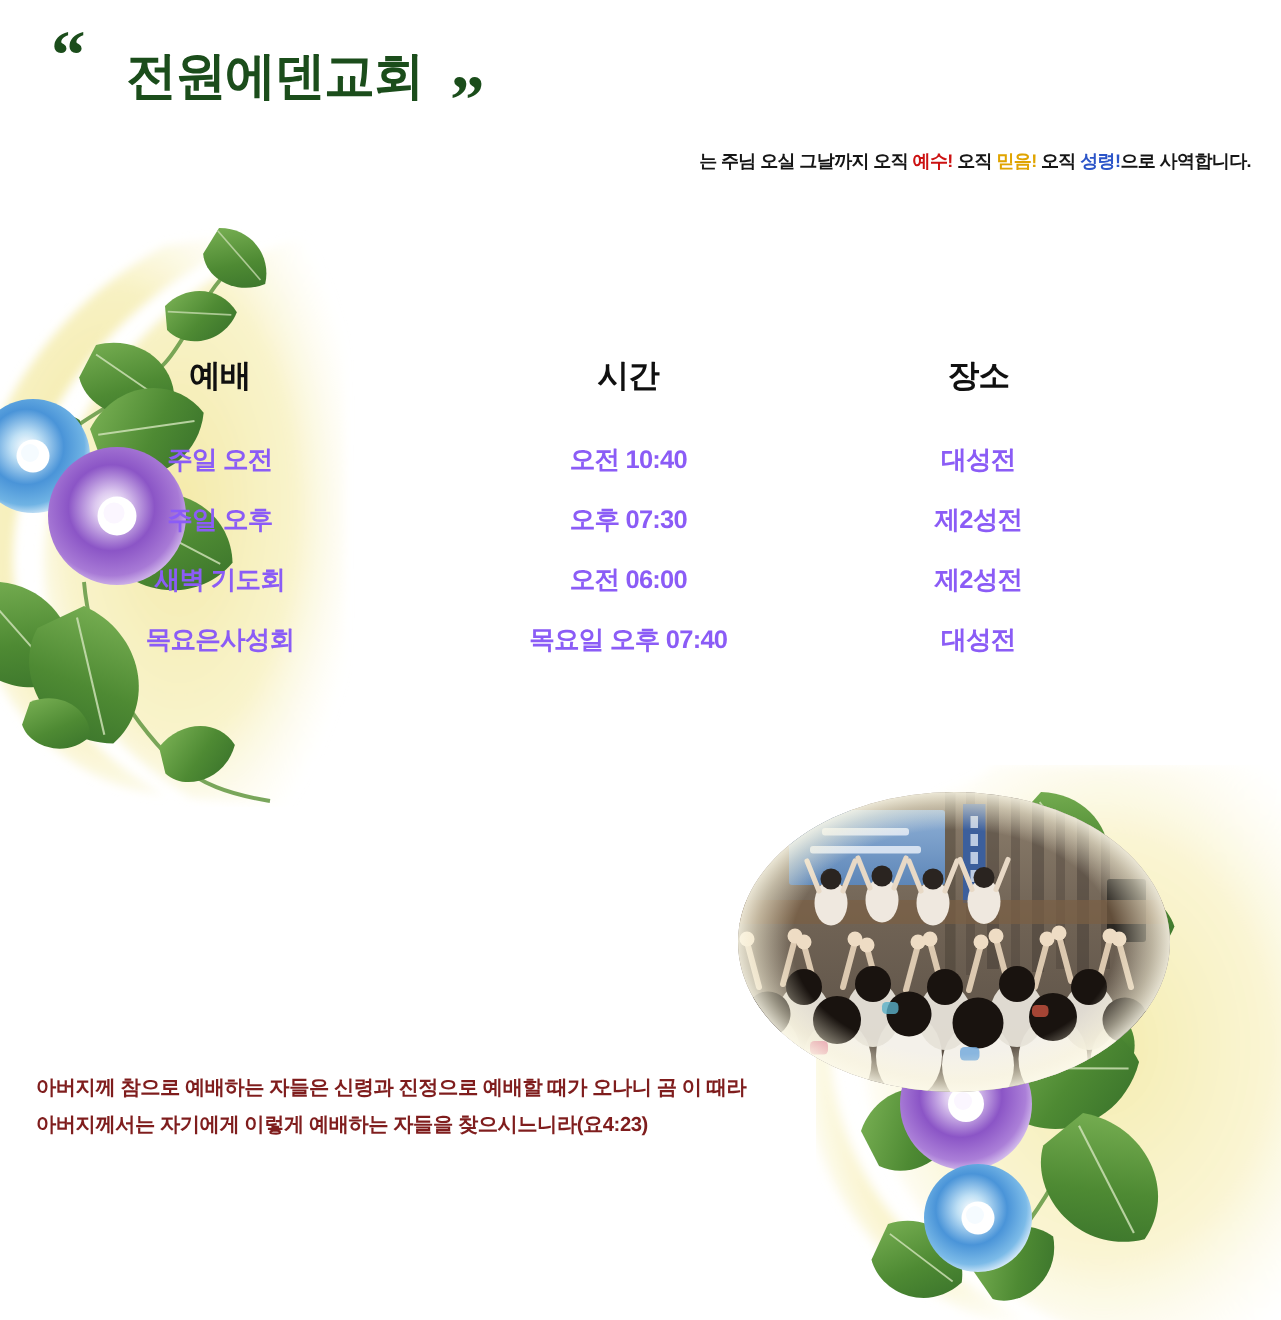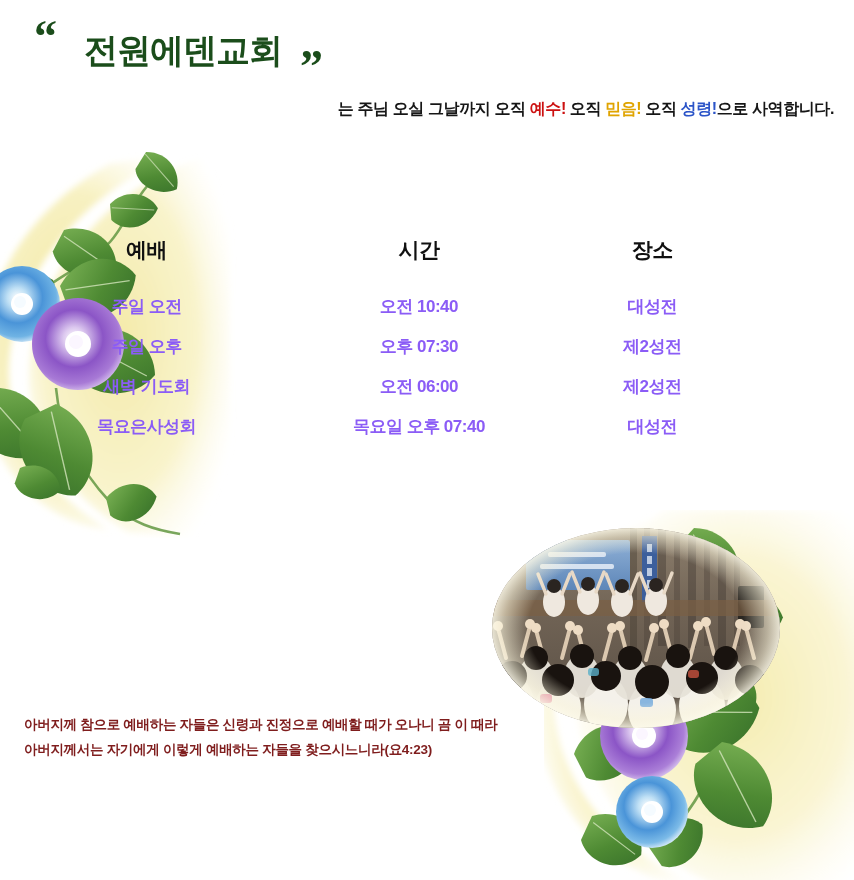--- a/index.html
+++ b/index.html
@@ -39,21 +39,21 @@
   }
   #quote-close {
     position:absolute; left:300px; top:44px;
     font-family:"Liberation Serif","DejaVu Serif",serif;
     font-size:46px; font-weight:bold; color:#1b4d1b;
     line-height:1;
   }
   #tagline {
     position:absolute; left:0; top:99px; width:834px;
     text-align:right;
-    font-size:16px; font-weight:bold; color:#161616;
+    font-size:12px; font-weight:bold; color:#161616;
     letter-spacing:-0.4px;
   }
   #tagline .em-red  { color:#cc1111; }
   #tagline .em-gold { color:#e0a400; }
   #tagline .em-blue { color:#2b54c8; }
 
   
   #schedule { position:absolute; left:0; top:236px; width:760px; }
   #schedule table { width:760px; border-collapse:collapse; }
   #schedule th {

